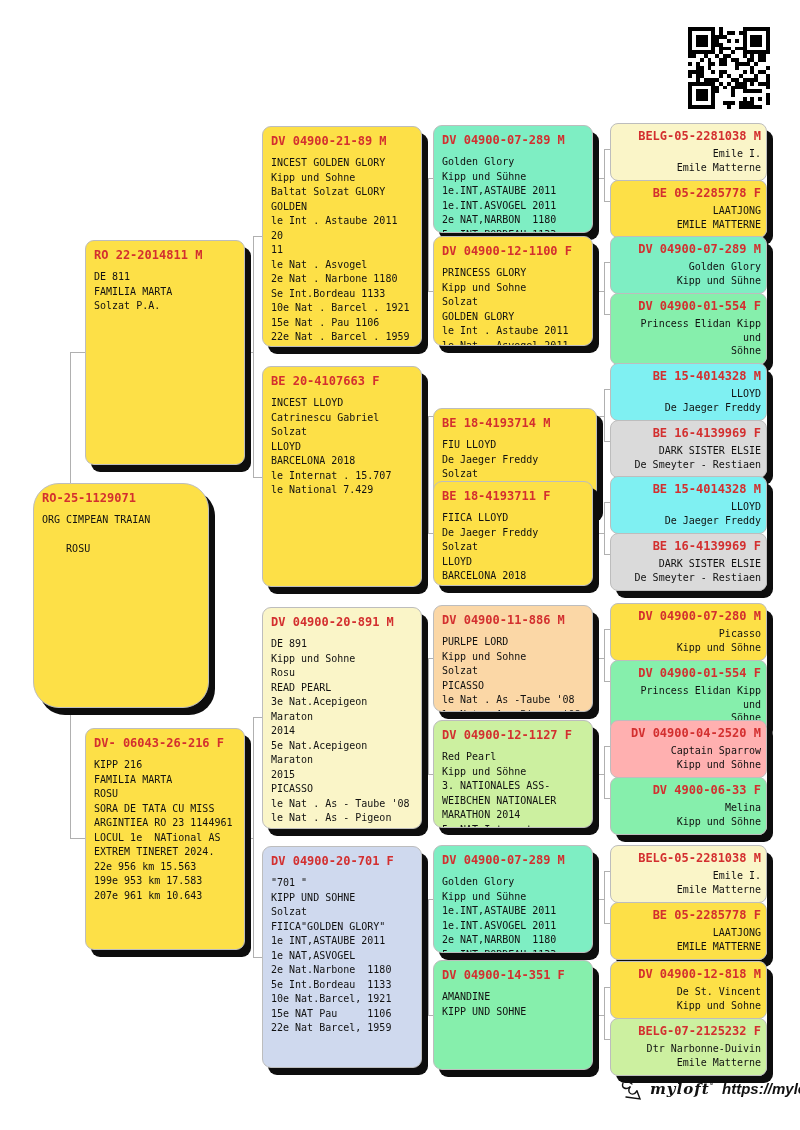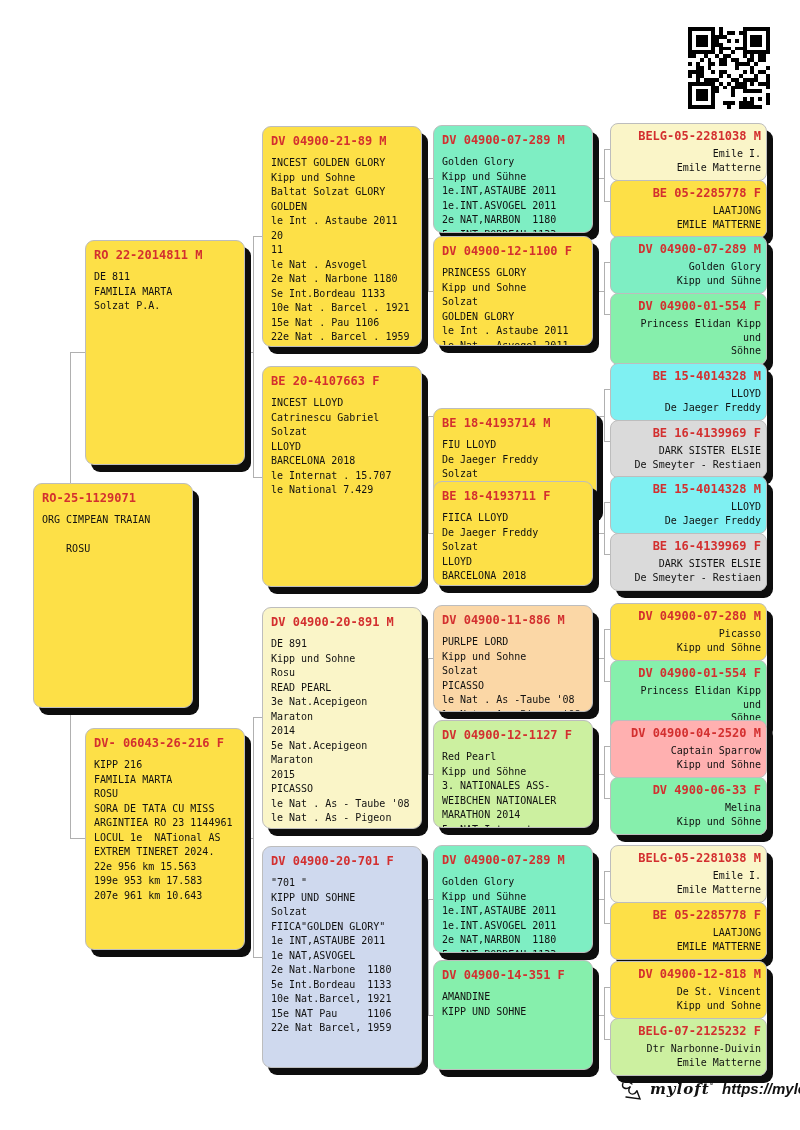--- a/index.html
+++ b/index.html
@@ -332,21 +332,21 @@
       <div class="cline" style="left: 593px; top: 899px; width: 11px; height: 1px;"></div>
       <div class="cline" style="left: 604px; top: 871px; width: 1px; height: 52px;"></div>
       <div class="cline" style="left: 604px; top: 871px; width: 6px; height: 1px;"></div>
       <div class="cline" style="left: 604px; top: 923px; width: 6px; height: 1px;"></div>
       <div class="cline" style="left: 593px; top: 1015px; width: 11px; height: 1px;"></div>
       <div class="cline" style="left: 604px; top: 987px; width: 1px; height: 52px;"></div>
       <div class="cline" style="left: 604px; top: 987px; width: 6px; height: 1px;"></div>
       <div class="cline" style="left: 604px; top: 1039px; width: 6px; height: 1px;"></div>
     </div>
 
-  <div class="box bg-white" style="left:33px;top:483px;width:160px;height:225px;">
+  <div class="box bg-white" style="left:33px;top:483px;width:176px;height:225px;border-radius:26px;">
     <div class="ring">RO-25-1129071</div>
     <div class="bodytxt">ORG CIMPEAN TRAIAN
 
     ROSU</div>
   </div>
 
   <div class="box bg-white" style="left:85px;top:240px;width:160px;height:225px;">
     <div class="ring">RO 22-2014811 M</div>
     <div class="bodytxt">DE 811
 FAMILIA MARTA

